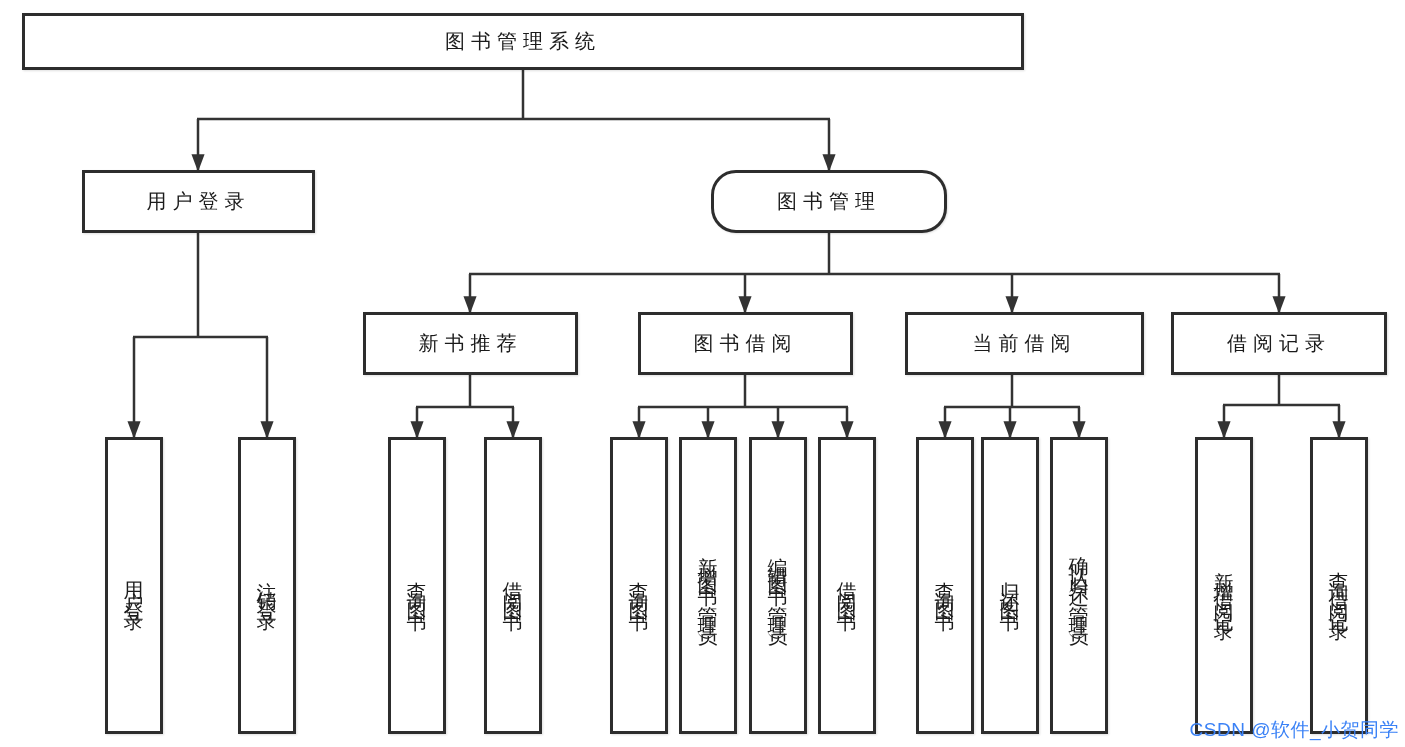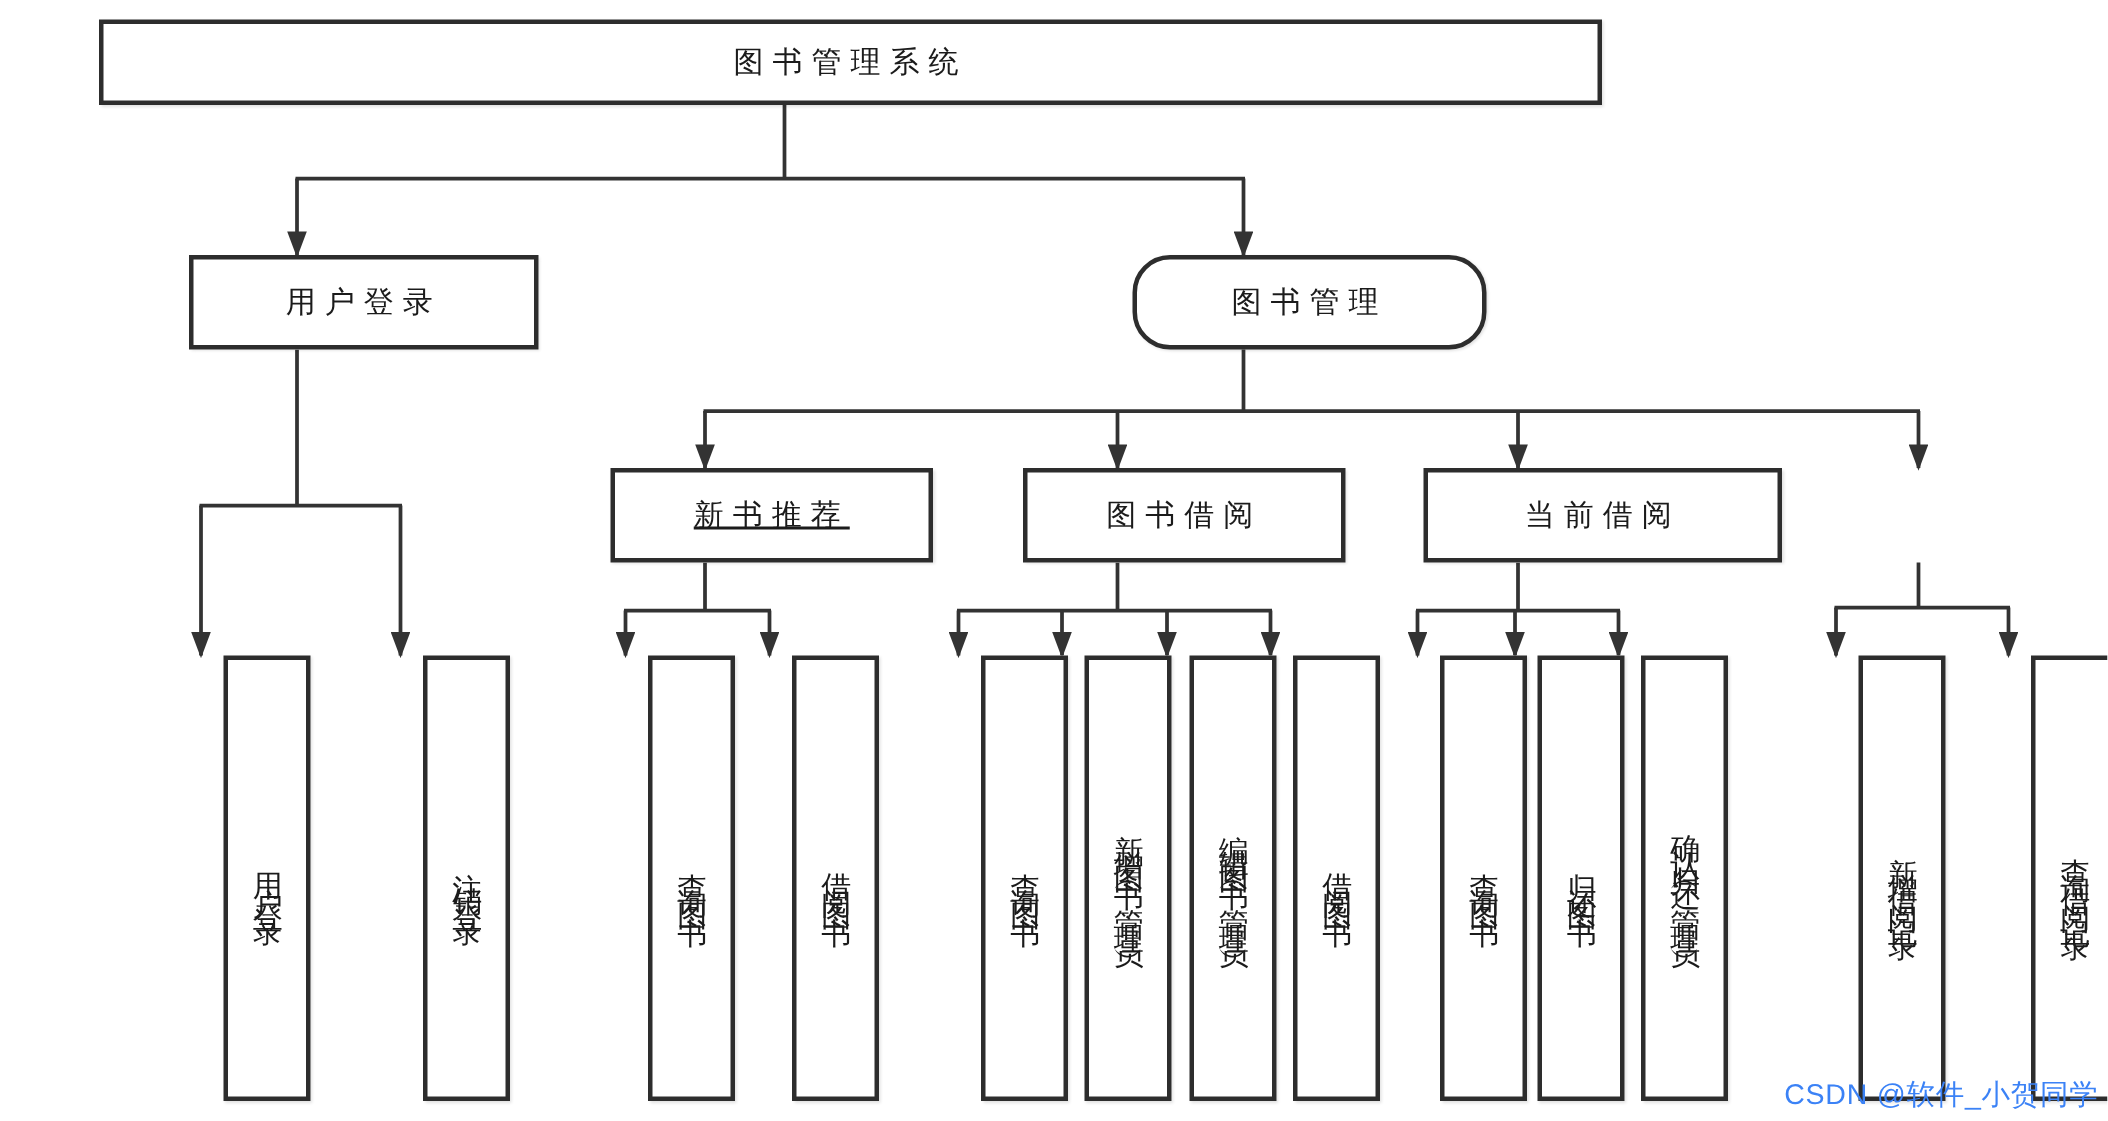--- a/index.html
+++ b/index.html
@@ -21,38 +21,37 @@
     position: absolute;
     box-sizing: border-box;
     background: #ffffff;
     border: 3px solid #2d2d2d;
     display: flex;
     align-items: center;
     justify-content: center;
     color: #1b1b1b;
     z-index: 2;
     box-shadow: 1px 1px 2px rgba(0,0,0,0.12);
-    margin-left: 44px;
   }
   .hbox {
     font-size: 20px;
     letter-spacing: 6px;
     white-space: nowrap;
   }
   .vtext {
     writing-mode: vertical-rl;
     font-size: 20px;
     letter-spacing: 10px;
     line-height: 1.2;
   }
   
   .n-root            { left: 22px;   top: 13px;  width: 1002px; height: 57px; }
   .n-user-login      { left: 82px;   top: 170px; width: 233px;  height: 63px; }
   .n-book-mgmt       { left: 711px;  top: 170px; width: 236px;  height: 63px; border-radius: 25px; }
-  .n-new-book-rec    { left: 363px;  top: 312px; width: 215px;  height: 63px; text-decoration: underline; }
+  .n-new-book-rec    { left: 363px;  top: 312px; width: 215px;  height: 63px; }
   .n-book-borrow     { left: 638px;  top: 312px; width: 215px;  height: 63px; text-align: center; }
   .n-current-borrow  { left: 905px;  top: 312px; width: 239px;  height: 63px; }
   .n-borrow-records  { left: 1171px; top: 312px; width: 216px;  height: 63px; }
   .leaf { top: 437px; width: 58px; height: 297px; }
   .l-user-login      { left: 105px; }
   .l-logout          { left: 238px; }
   .l-query-book-rec  { left: 388px; }
   .l-borrow-book-rec { left: 484px; }
   .l-query-book-bor  { left: 610px; }
   .l-add-book        { left: 679px; }
@@ -144,20 +143,21 @@
   </svg>
 
   <div class="box hbox n-root">图书管理系统</div>
 
   <div class="box hbox n-user-login">用户登录</div>
   <div class="box hbox n-book-mgmt">图书管理</div>
 
   <div class="box hbox n-new-book-rec">新书推荐</div>
   <div class="box hbox n-book-borrow">图书借阅</div>
   <div class="box hbox n-current-borrow">当前借阅</div>
+  <div class="box hbox n-borrow-records">借阅记录</div>
 
   <div class="box leaf l-user-login">
     <span class="vtext">用户登录</span>
   </div>
   <div class="box leaf l-logout">
     <span class="vtext">注销登录</span>
   </div>
   <div class="box leaf l-query-book-rec">
     <span class="vtext">查询图书</span>
   </div>

